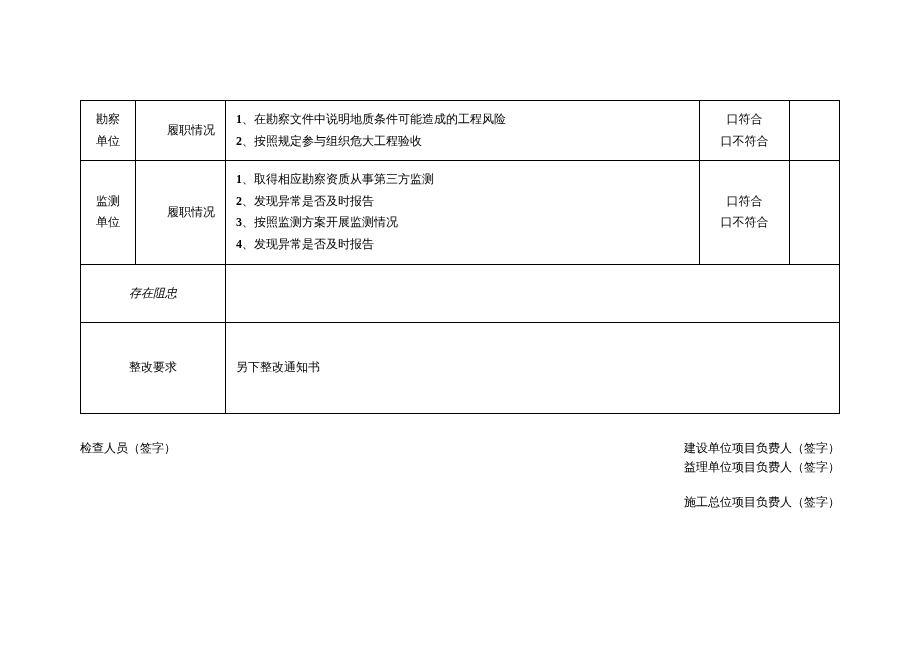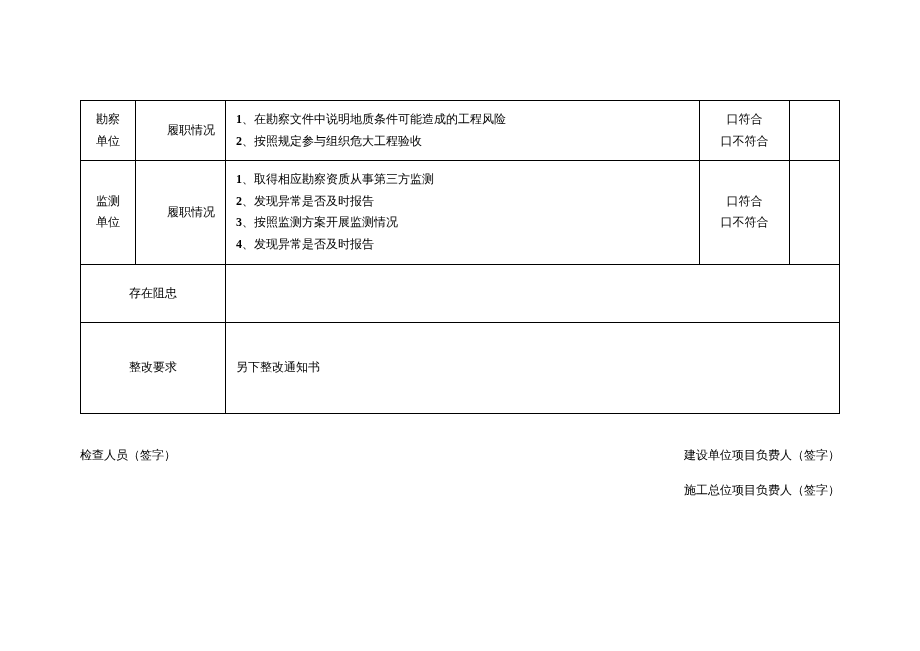--- a/index.html
+++ b/index.html
@@ -44,21 +44,21 @@
     .col-last {
       width: 50px;
     }
     .merged-label {
       text-align: center;
     }
     .bold-num {
       font-weight: bold;
     }
     .signatures {
-      margin-top: 33px;
+      margin-top: 26px;
       position: relative;
       min-height: 100px;
     }
     .sig-left {
       float: left;
     }
     .sig-right {
       float: right;
       text-align: center;
     }
@@ -100,29 +100,30 @@
       <span class="bold-num">3</span><span>、按照监测方案开展监测情况</span><br>
       <span class="bold-num">4</span><span>、发现异常是否及时报告</span>
     </td>
     <td class="col-result">
       <span>口符合</span><br>
       <span>口不符合</span>
     </td>
     <td class="col-last"></td>
   </tr>
   <tr>
-    <td colspan="2" class="merged-label" style="padding:18px 8px;">存在阻忠</td>
+    <td colspan="2" class="merged-label" style="padding:18px 8px;font-style:italic;">存在阻忠</td>
     <td colspan="3"></td>
   </tr>
   <tr>
     <td colspan="2" class="merged-label" style="padding:34px 10px;">整改要求</td>
     <td colspan="3">另下整改通知书</td>
   </tr>
 </tbody>
   </table>
 
 <div class="signatures">
   <div class="sig-left">检查人员（签字）</div>
   <div class="sig-right">
     <div>建设单位项目负费人（签字）</div>
+    <div>益理单位项目负费人（签字）</div>
     <div class="gap">施工总位项目负费人（签字）</div>
   </div>
 </div>
 
 </body></html>

